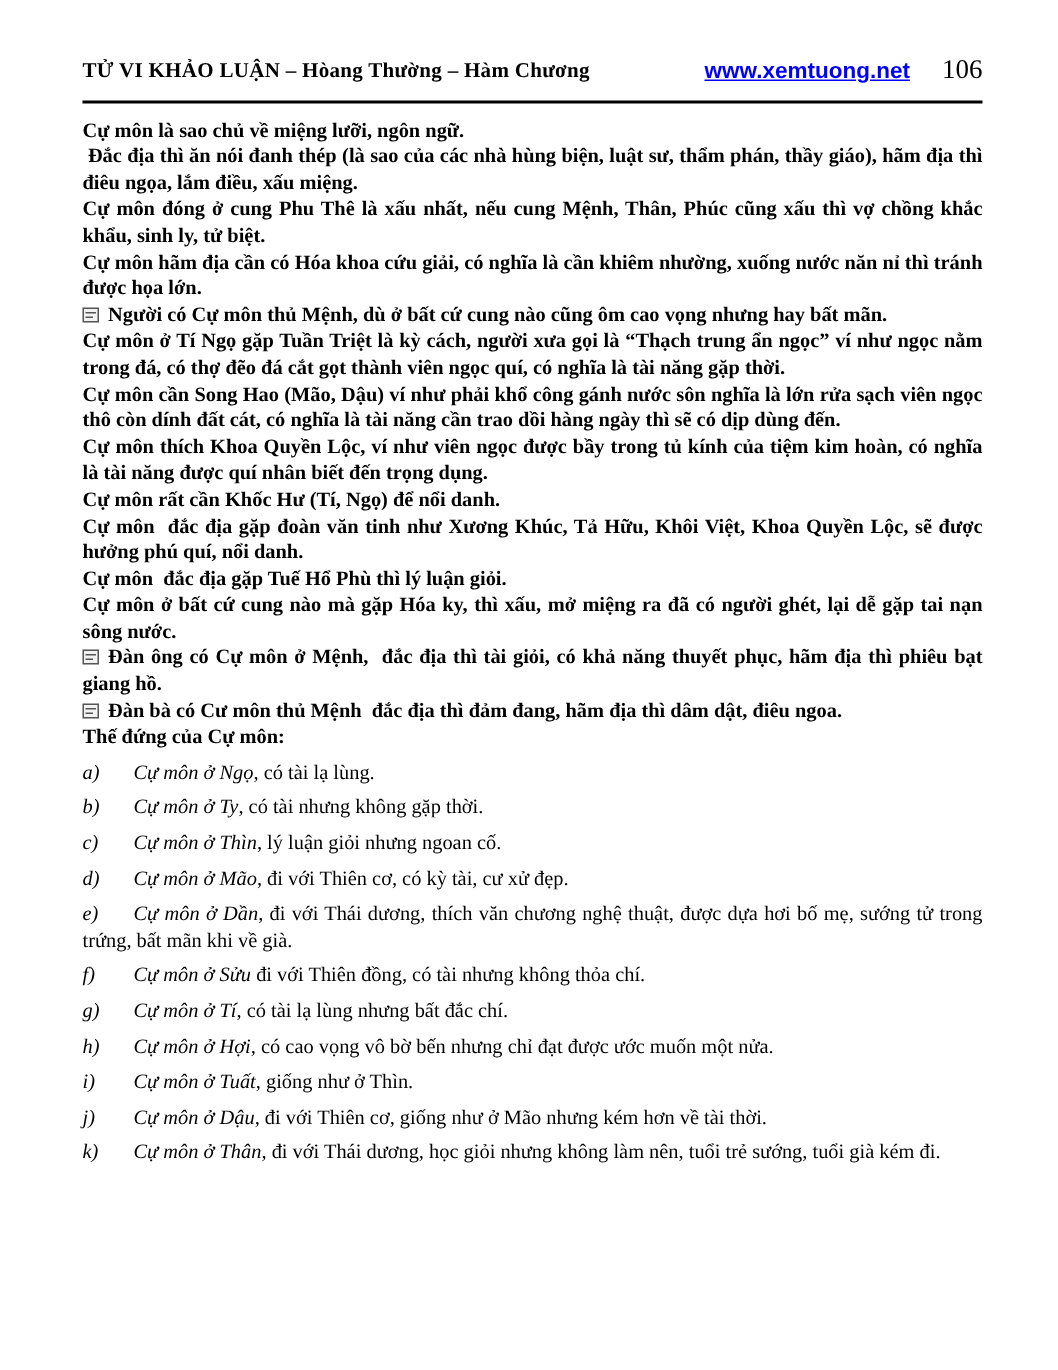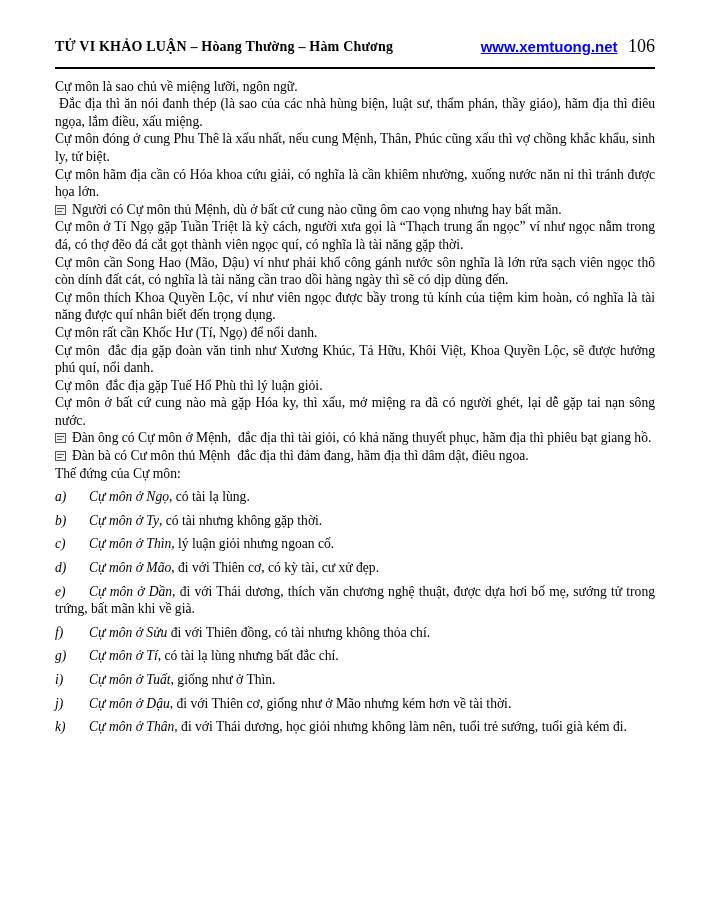--- a/index.html
+++ b/index.html
@@ -11,46 +11,47 @@
     background:#ffffff;
     color:#000000;
     font-family:"Liberation Serif","DejaVu Serif",serif;
     font-size:13.6px;
     line-height:17.6px;
     overflow:hidden;
   }
   .header {
     display:flex;
     justify-content:space-between;
-    align-items:flex-start;
+    align-items:center;
   }
   .title {
     font-weight:bold;
     font-size:14px;
     letter-spacing:0.2px;
     white-space:nowrap;
   }
   .header-right { white-space:nowrap; }
   .site-link {
     font-family:"Liberation Sans","DejaVu Sans",sans-serif;
     font-weight:bold;
     font-size:15px;
     text-decoration:underline;
-    margin-right:7px;
+    margin-right:18px;
     cursor:pointer;
   }
   .page-num { font-size:18px; }
   .rule {
     border:none;
     border-top:2px solid #000000;
     margin:10px 0 9px 0;
   }
   .para {
     text-align:justify;
     margin:0;
+    font-weight:bold;
   }
   .note-icon {
     display:inline-block;
     width:11px; height:10px;
     box-sizing:border-box;
     border:1px solid #555555;
     background-color:#f2f2f2;
     background-image:linear-gradient(#555,#555),linear-gradient(#555,#555);
     background-size:7px 1px,5px 1px;
     background-position:1px 2px,1px 5px;
@@ -97,17 +98,18 @@
       <div class="para"><span class="note-icon"></span><span>Đàn ông có Cự môn ở Mệnh, &nbsp;đắc địa thì tài giỏi, có khả năng thuyết phục, hãm địa thì phiêu bạt giang hồ.</span></div>
       <div class="para"><span class="note-icon"></span><span>Đàn bà có Cư môn thủ Mệnh &nbsp;đắc địa thì đảm đang, hãm địa thì dâm dật, điêu ngoa.</span></div>
       <div class="para"><span>Thế đứng của Cự môn:</span></div>
       <div class="list-item"><span class="marker">a)</span><span class="lead">Cự môn ở Ngọ</span><span class="rest">, có tài lạ lùng.</span></div>
       <div class="list-item"><span class="marker">b)</span><span class="lead">Cự môn ở Ty</span><span class="rest">, có tài nhưng không gặp thời.</span></div>
       <div class="list-item"><span class="marker">c)</span><span class="lead">Cự môn ở Thìn</span><span class="rest">, lý luận giỏi nhưng ngoan cố.</span></div>
       <div class="list-item"><span class="marker">d)</span><span class="lead">Cự môn ở Mão</span><span class="rest">, đi với Thiên cơ, có kỳ tài, cư xử đẹp.</span></div>
       <div class="list-item"><span class="marker">e)</span><span class="lead">Cự môn ở Dần</span><span class="rest">, đi với Thái dương, thích văn chương nghệ thuật, được dựa hơi bố mẹ, sướng tử trong trứng, bất mãn khi về già.</span></div>
       <div class="list-item"><span class="marker">f)</span><span class="lead">Cự môn ở Sửu</span><span class="rest"> đi với Thiên đồng, có tài nhưng không thỏa chí.</span></div>
       <div class="list-item"><span class="marker">g)</span><span class="lead">Cự môn ở Tí</span><span class="rest">, có tài lạ lùng nhưng bất đắc chí.</span></div>
+      <div class="list-item"><span class="marker">h)</span><span class="lead">Cự môn ở Hợi</span><span class="rest">, có cao vọng vô bờ bến nhưng chỉ đạt được ước muốn một nửa.</span></div>
       <div class="list-item"><span class="marker">i)</span><span class="lead">Cự môn ở Tuất</span><span class="rest">, giống như ở Thìn.</span></div>
       <div class="list-item"><span class="marker">j)</span><span class="lead">Cự môn ở Dậu</span><span class="rest">, đi với Thiên cơ, giống như ở Mão nhưng kém hơn về tài thời.</span></div>
       <div class="list-item"><span class="marker">k)</span><span class="lead">Cự môn ở Thân</span><span class="rest">, đi với Thái dương, học giỏi nhưng không làm nên, tuổi trẻ sướng, tuổi già kém đi.</span></div>
     </div>
 </div>
 
 </body></html>

